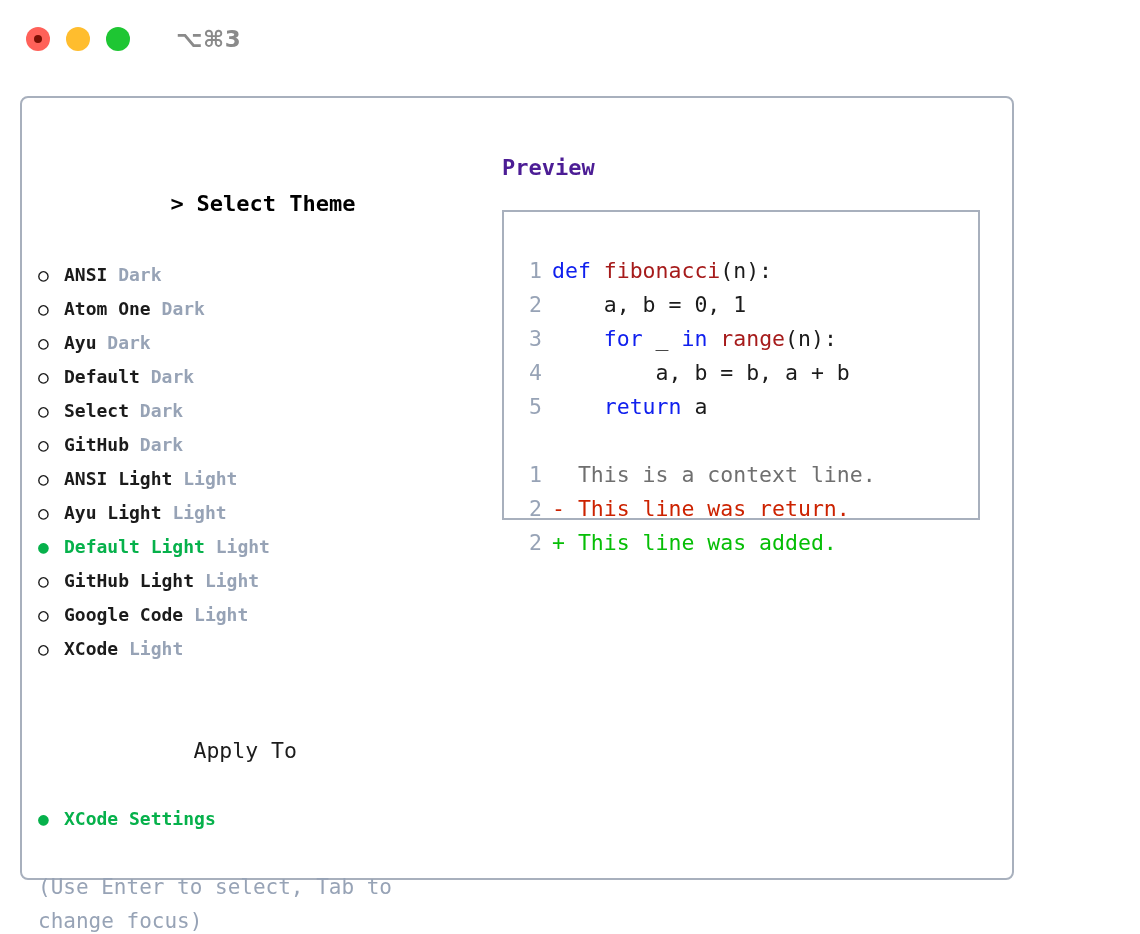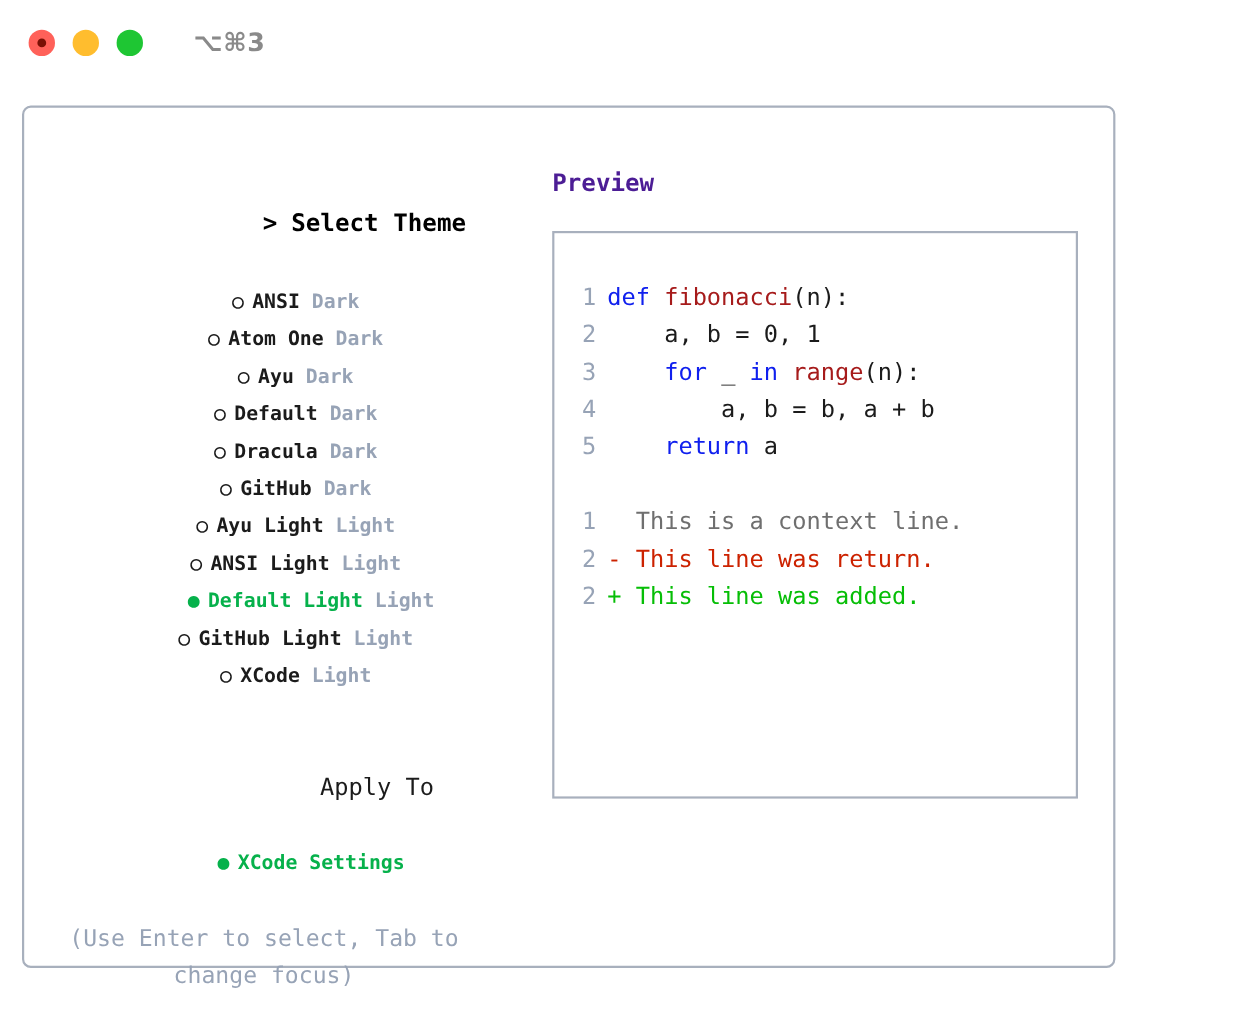--- a/index.html
+++ b/index.html
@@ -87,42 +87,41 @@
     height: 100%;
     display: flex;
   }
 
   
   .left-col {
     width: 470px;
     padding: 52px 0 0 16px;
     box-sizing: border-box;
     flex: none;
-    text-align: center;
   }
 
   .row {
     font-size: 18px;
     line-height: 34px;
     white-space: pre;
     color: #1b1b1b;
     font-weight: bold;
   }
   .row .marker {
     display: inline-block;
     width: 26px;
   }
   .heading {
     font-weight: bold;
     color: #000000;
     font-size: 22px;
     line-height: 36px;
   }
   .suffix { color: #97a3b6; }
-  .row.selected, .row.selected .suffix-sel { color: #06b14b; margin-left: 28px; }
+  .row.selected, .row.selected .suffix-sel { color: #06b14b; }
   .row.selected .suffix { color: #97a3b6; }
   .marker-dot { color: #06b14b; }
 
   .section-gap { height: 34px; }
 
   .apply-heading {
     font-size: 21.5px;
     line-height: 34px;
     color: #1b1b1b;
     white-space: pre;
@@ -146,21 +145,21 @@
   }
   .preview-title {
     font-size: 22px;
     font-weight: bold;
     color: #4c1d95;
     line-height: 36px;
   }
   .preview-box {
     margin-top: 24px;
     width: 478px;
-    height: 516px;
+    height: 310px;
     border: 2px solid #a8b0bd;
     box-sizing: border-box;
     background: #ffffff;
     padding: 42px 0 0 0;
   }
 
   .code-line {
     font-size: 21.5px;
     line-height: 34px;
     white-space: pre;
@@ -204,26 +203,27 @@
 
         <div class="row heading">
           <span class="marker">&gt; </span><span>Select Theme</span>
         </div>
 
         <div id="theme-list">
             <div class="row"><span class="marker">○</span><span>ANSI </span><span class="suffix">Dark</span></div>
             <div class="row"><span class="marker">○</span><span>Atom One </span><span class="suffix">Dark</span></div>
             <div class="row"><span class="marker">○</span><span>Ayu </span><span class="suffix">Dark</span></div>
             <div class="row"><span class="marker">○</span><span>Default </span><span class="suffix">Dark</span></div>
-            <div class="row"><span class="marker">○</span><span>Dracula </span><span class="suffix">Dark</span></div>
+            <div class="row"><span class="marker">○</span><span>Select </span><span class="suffix">Dark</span></div>
             <div class="row"><span class="marker">○</span><span>GitHub </span><span class="suffix">Dark</span></div>
+            <div class="row"><span class="marker">○</span><span>ANSI Light </span><span class="suffix">Light</span></div>
             <div class="row"><span class="marker">○</span><span>Ayu Light </span><span class="suffix">Light</span></div>
-            <div class="row"><span class="marker">○</span><span>ANSI Light </span><span class="suffix">Light</span></div>
             <div class="row selected"><span class="marker marker-dot">●</span><span>Default Light </span><span class="suffix">Light</span></div>
             <div class="row"><span class="marker">○</span><span>GitHub Light </span><span class="suffix">Light</span></div>
+            <div class="row"><span class="marker">○</span><span>Google Code </span><span class="suffix">Light</span></div>
             <div class="row"><span class="marker">○</span><span>XCode </span><span class="suffix">Light</span></div>
           </div>
 
         <div class="section-gap"></div>
 
         <div class="apply-heading">
           <span class="marker"> </span><span>Apply To</span>
         </div>
 
         <div id="apply-list">

